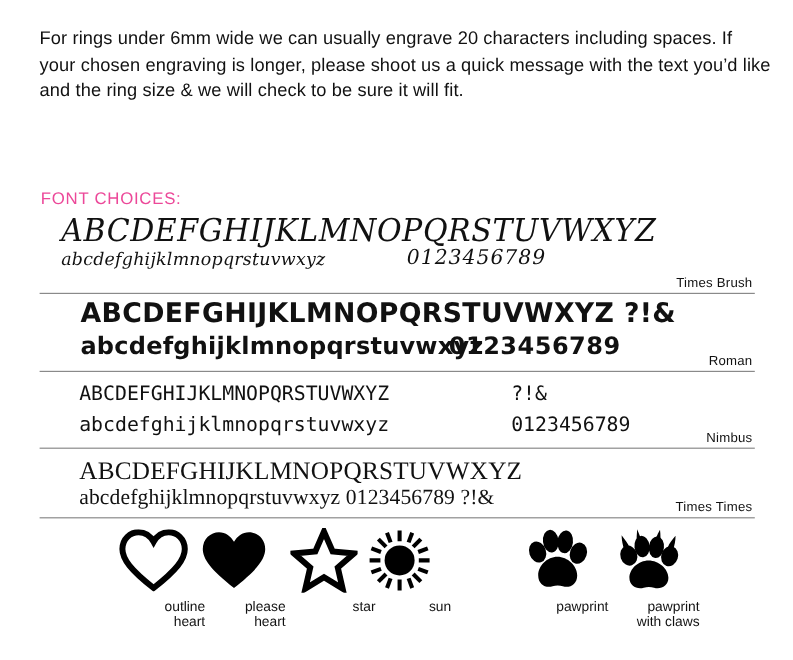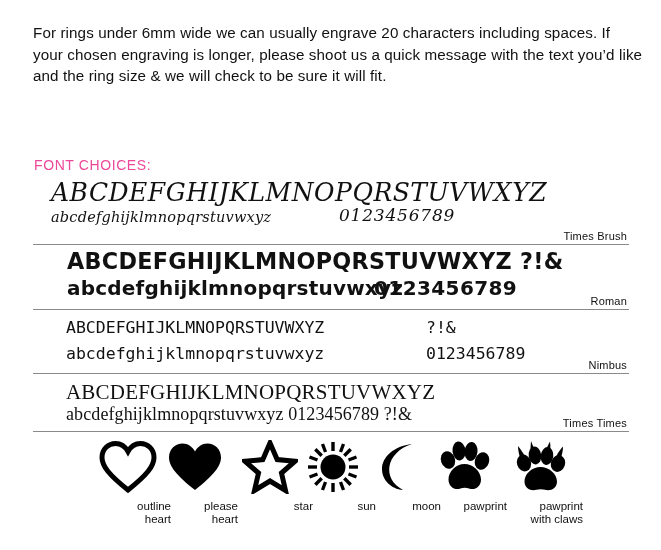--- a/index.html
+++ b/index.html
@@ -331,28 +331,20 @@
               <line x1="43.5" y1="34" x2="51.5" y2="37"></line>
               <line x1="51.5" y1="17" x2="43.5" y2="20"></line>
               <line x1="12.5" y1="34" x2="4.5" y2="37"></line>
             </g>
           </g>
         </svg>
       </div>
       <div class="cap" style="white-space:pre-line">sun</div>
     </div>
 
-    <div class="symbol" id="sym-4">
-      <div class="glyph">
-        <svg width="52" height="54" viewBox="0 0 52 54" aria-hidden="true">
-          <path d="M40 4 C22 6 10 17 10 29 C10 40 19 49 31 50 C20 44 16 35 17.5 26 C19 17 27 8 40 4 Z" fill="#000"></path>
-        </svg>
-      </div>
-      <div class="cap" style="white-space:pre-line">moon</div>
-    </div>
 
     <div class="symbol" id="sym-5">
       <div class="glyph">
         <svg width="54" height="54" viewBox="0 0 54 54" aria-hidden="true">
           <g fill="#000">
             <ellipse cx="11" cy="20" rx="7" ry="9" transform="rotate(-18 11 20)"></ellipse>
             <ellipse cx="22" cy="11" rx="6.5" ry="9.5" transform="rotate(-7 22 11)"></ellipse>
             <ellipse cx="34" cy="11.5" rx="6.5" ry="9.5" transform="rotate(7 34 11.5)"></ellipse>
             <ellipse cx="45" cy="21" rx="7" ry="9" transform="rotate(18 45 21)"></ellipse>
             <path d="M27.5 24 C36 24 44 31.5 44 39.5 C44 47 37.5 50.5 32 48.5 C29.5 47.6 26 47.6 23.5 48.5 C18 50.5 11.5 47 11.5 39.5 C11.5 31.5 19 24 27.5 24 Z"></path>

